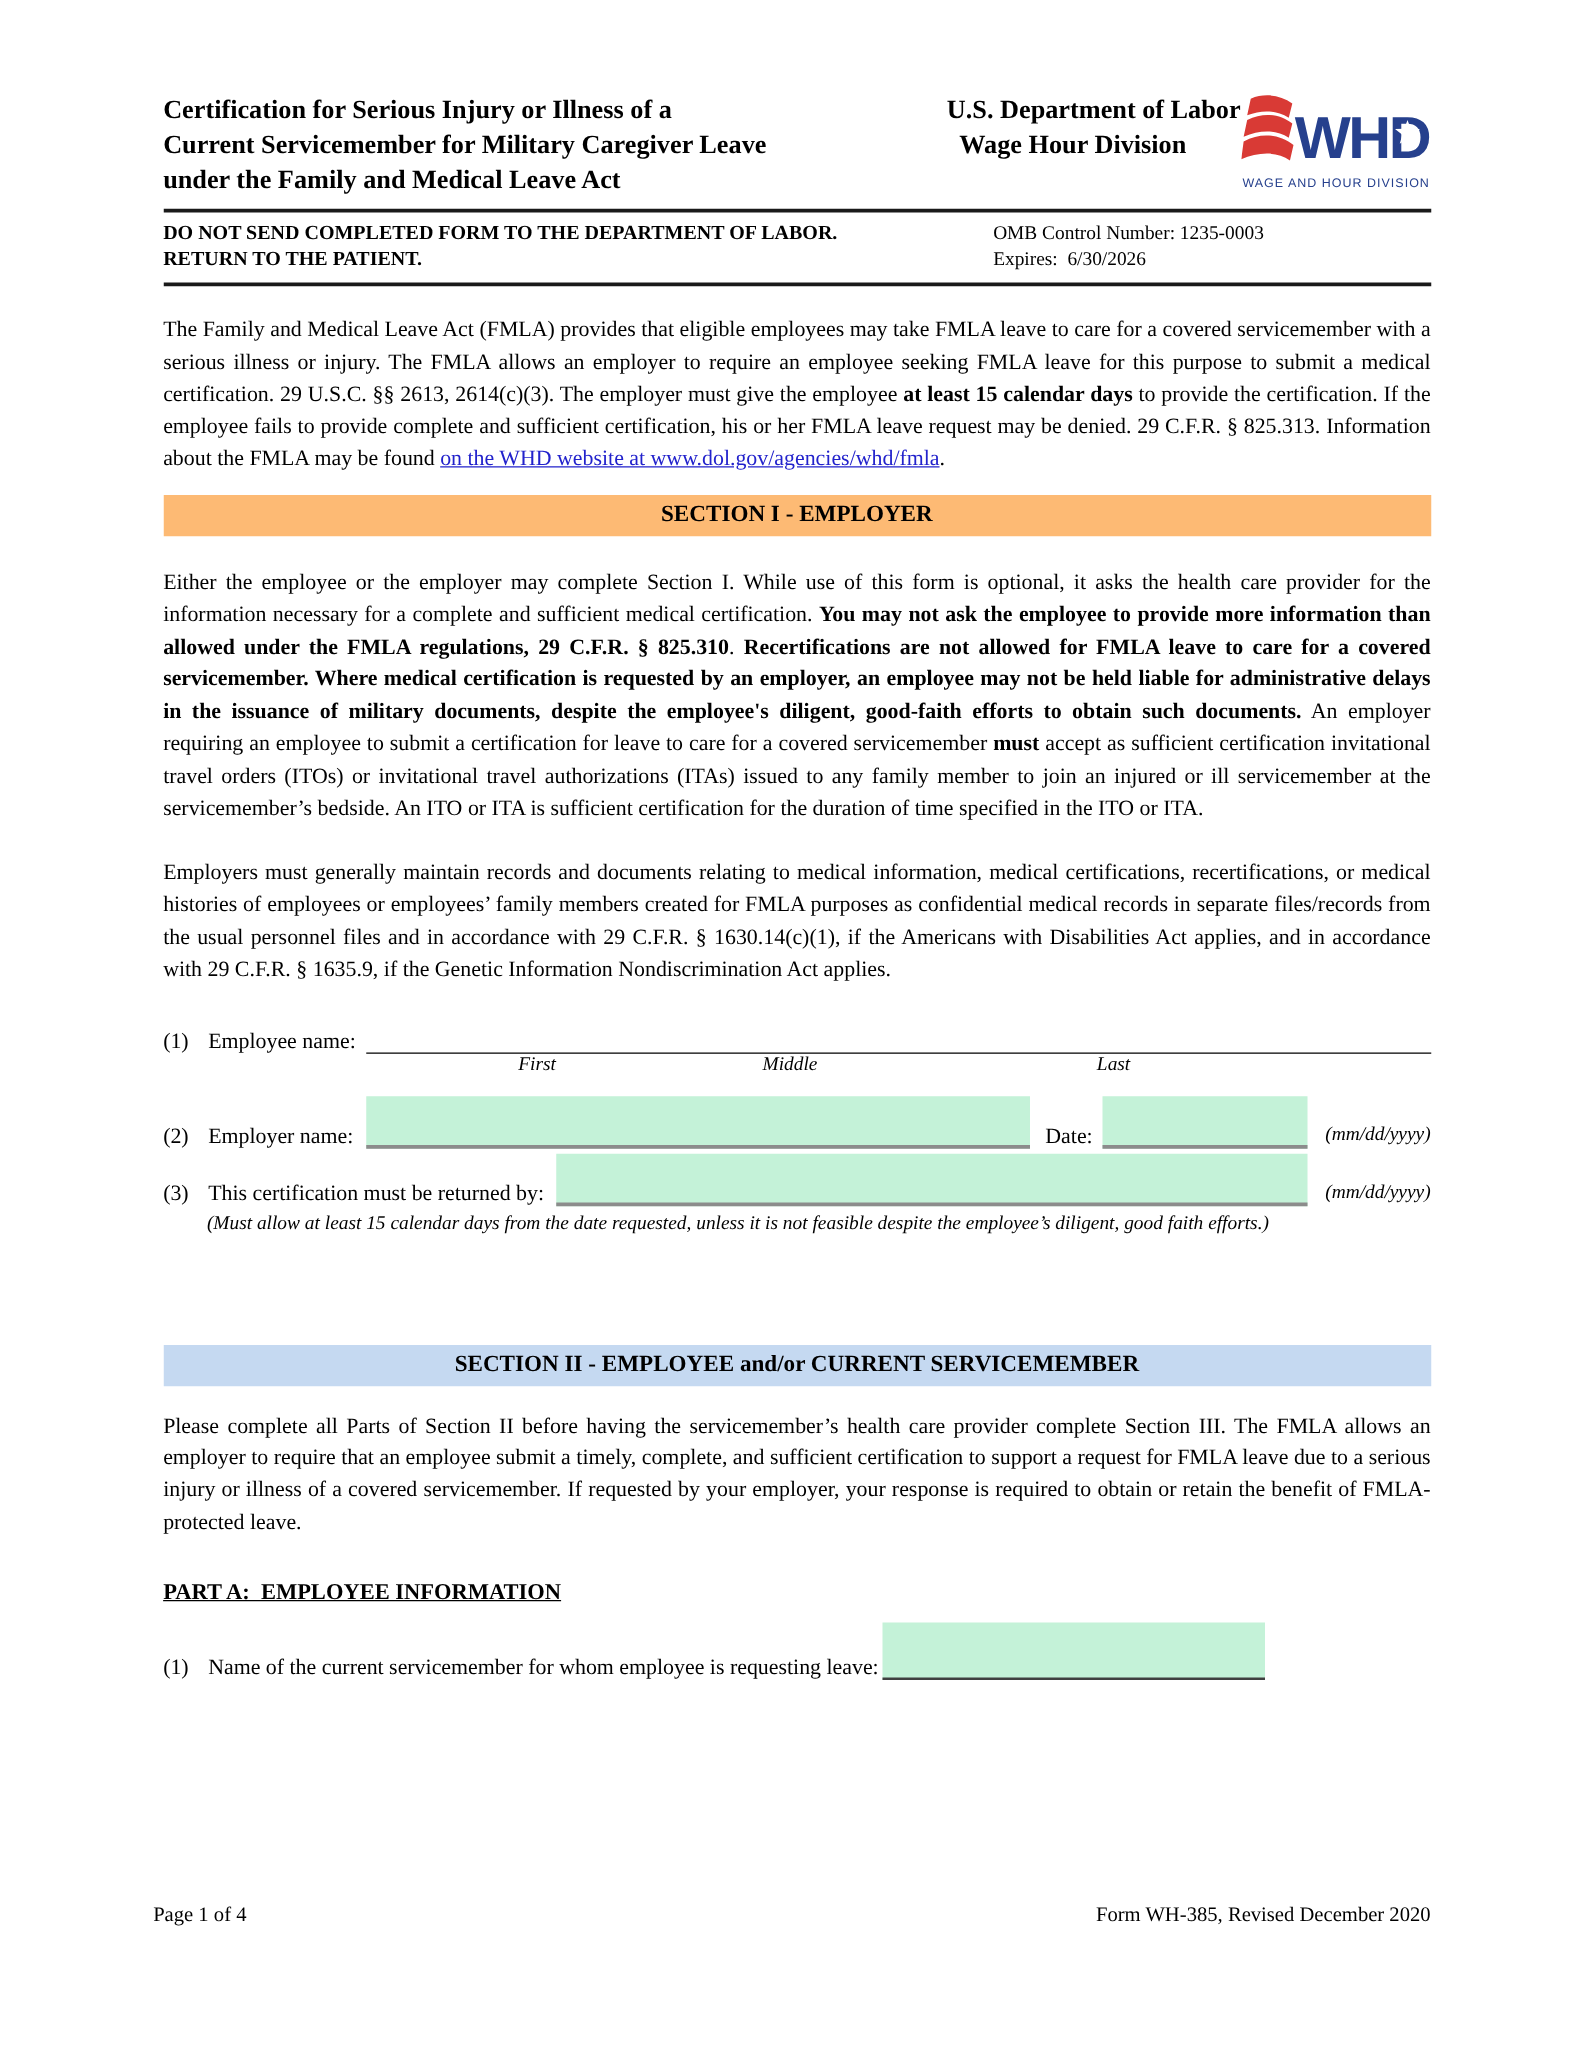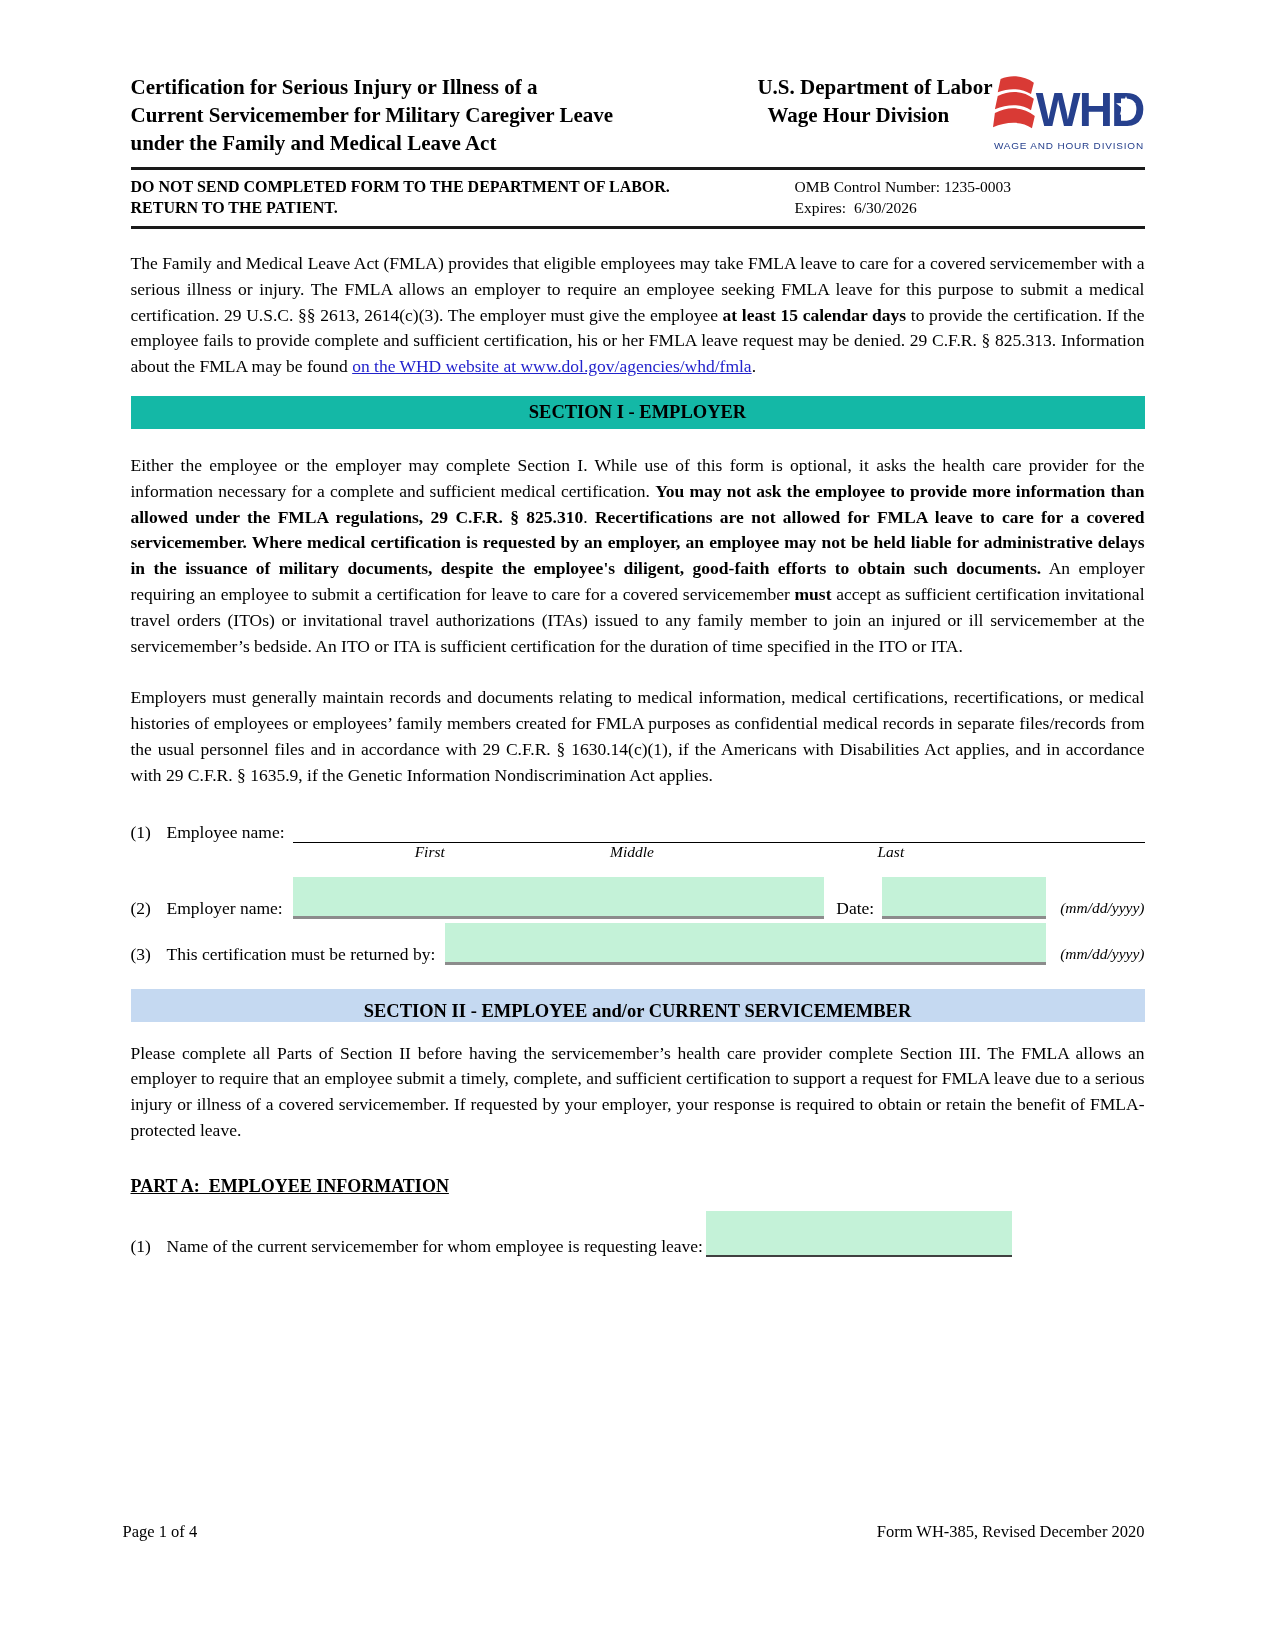--- a/index.html
+++ b/index.html
@@ -32,22 +32,22 @@
   .para { text-align: justify; line-height: 25.8px; margin-top: 22px; }
   .para b { font-weight: bold; }
   .hyperlink { color: #2222cc; text-decoration: underline; cursor: pointer; }
   
   .secbar {
     margin-top: 41px;
     height: 33px;
     display: flex; align-items: center; justify-content: center;
     font-weight: bold; font-size: 18.5px;
   }
-  .secbar.pink { background: #14b8a6; margin-top: 16px; }
-  .secbar.blue { background: #c5d9f1; margin-top: 24px; align-items: flex-end; }
+  .secbar.pink { background: #fdba74; margin-top: 16px; }
+  .secbar.blue { background: #c5d9f1; margin-top: 87px; }
   
   .frow { display: flex; align-items: flex-end; margin-top: 0; }
   .marker { flex: none; width: 36px; }
   .flabel { flex: none; white-space: nowrap; }
   .blankline { flex: 1; border-bottom: 1.5px solid #000; height: 24px; margin-left: 8px; }
   .greenfield { background: #c4f2d8; border-bottom: 3px solid #8c8c8c; height: 42px; }
   .gf-grow { flex: 1; margin-left: 10px; }
   .gf-date { flex: none; width: 164px; margin-left: 8px; }
   .gf-q1 { flex: none; width: 306px; height: 46px; border-bottom: 2px solid #404040; margin-left: 3px; }
   .fmt { flex: none; font-style: italic; font-size: 15.5px; margin-left: 14px; white-space: nowrap; padding-bottom: 2px; }
@@ -145,20 +145,21 @@
     <span class="fmt">(mm/dd/yyyy)</span>
   </div>
   <div class="note-right">(List date certification requested)</div>
 
   <div class="frow row-cert">
     <span class="marker">(3)</span>
     <span class="flabel">This certification must be returned by:</span>
     <span class="greenfield gf-grow"></span>
     <span class="fmt">(mm/dd/yyyy)</span>
   </div>
+  <div class="note-left">(Must allow at least 15 calendar days from the date requested, unless it is not feasible despite the employee’s diligent, good faith efforts.)</div>
 
   <div class="secbar blue">
     <span>SECTION II - EMPLOYEE and/or CURRENT SERVICEMEMBER</span>
   </div>
 
   <p class="para" style="margin-top:19px">Please complete all Parts of Section II before having the servicemember’s health care provider complete Section III. The FMLA allows an employer to require that an employee submit a timely, complete, and sufficient certification to support a request for FMLA leave due to a serious injury or illness of a covered servicemember. If requested by your employer, your response is required to obtain or retain the benefit of FMLA-protected leave.</p>
 
   <div class="parta prespace">PART A:  EMPLOYEE INFORMATION</div>
 
   <div class="frow row-q1">

